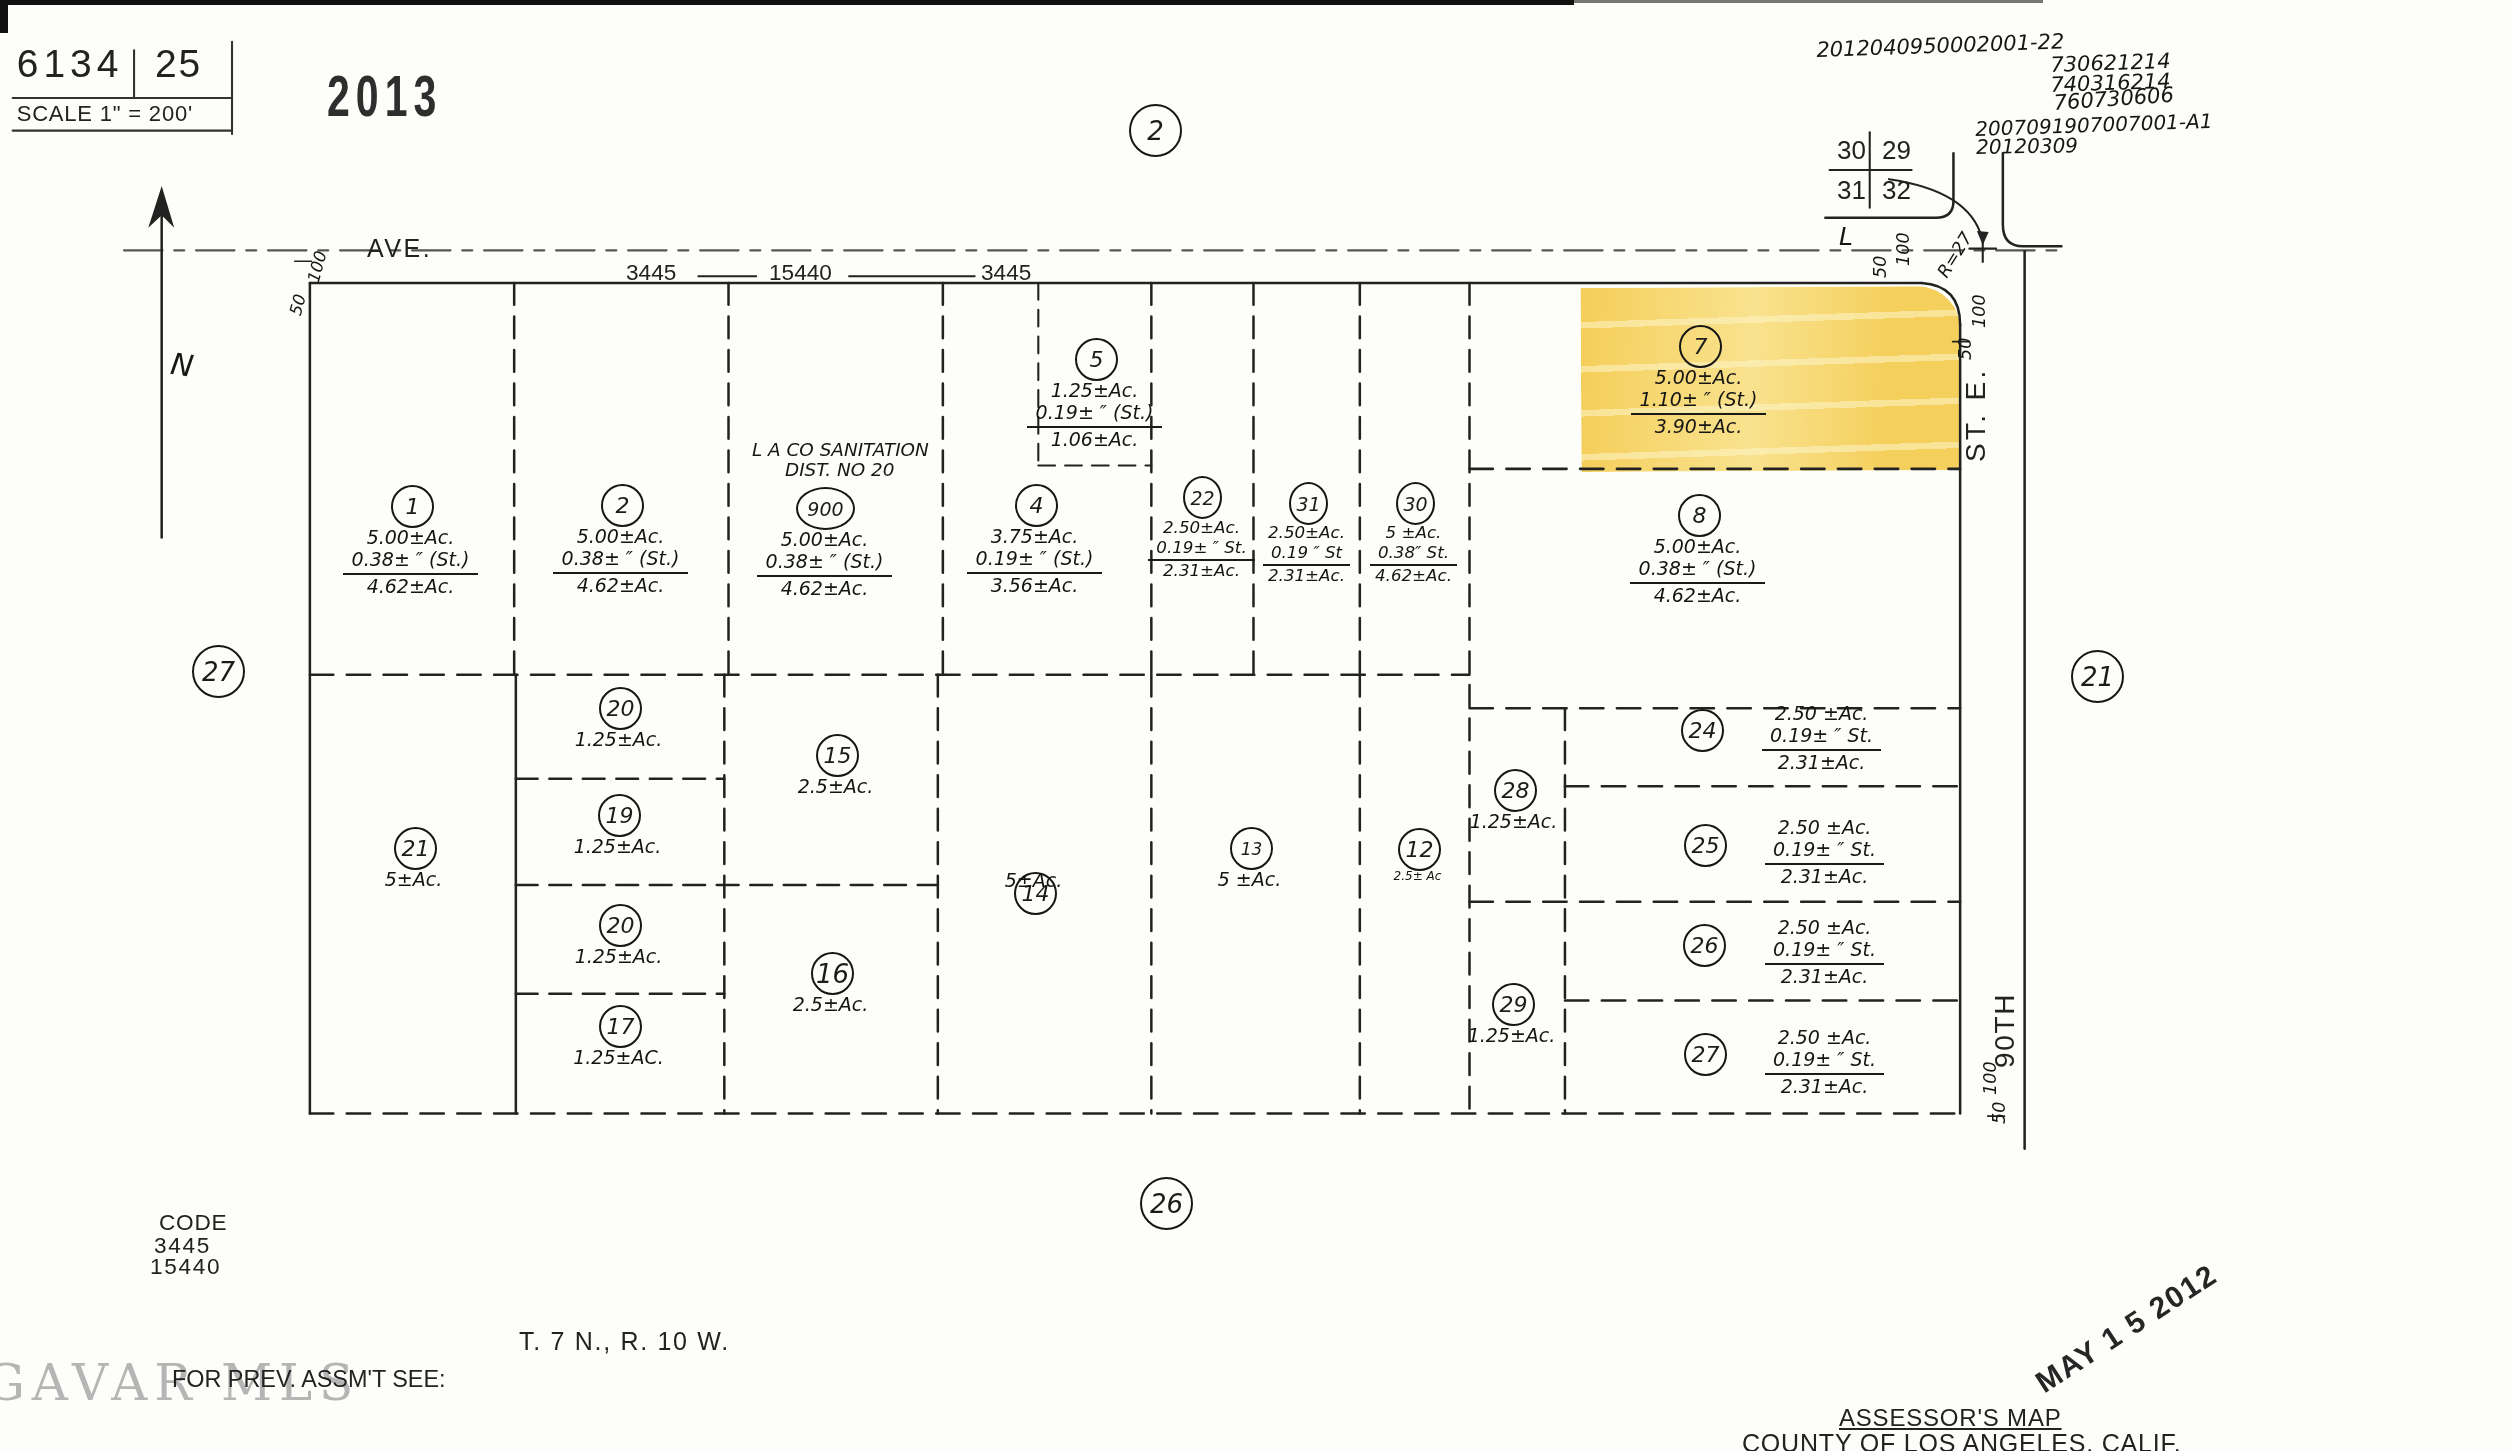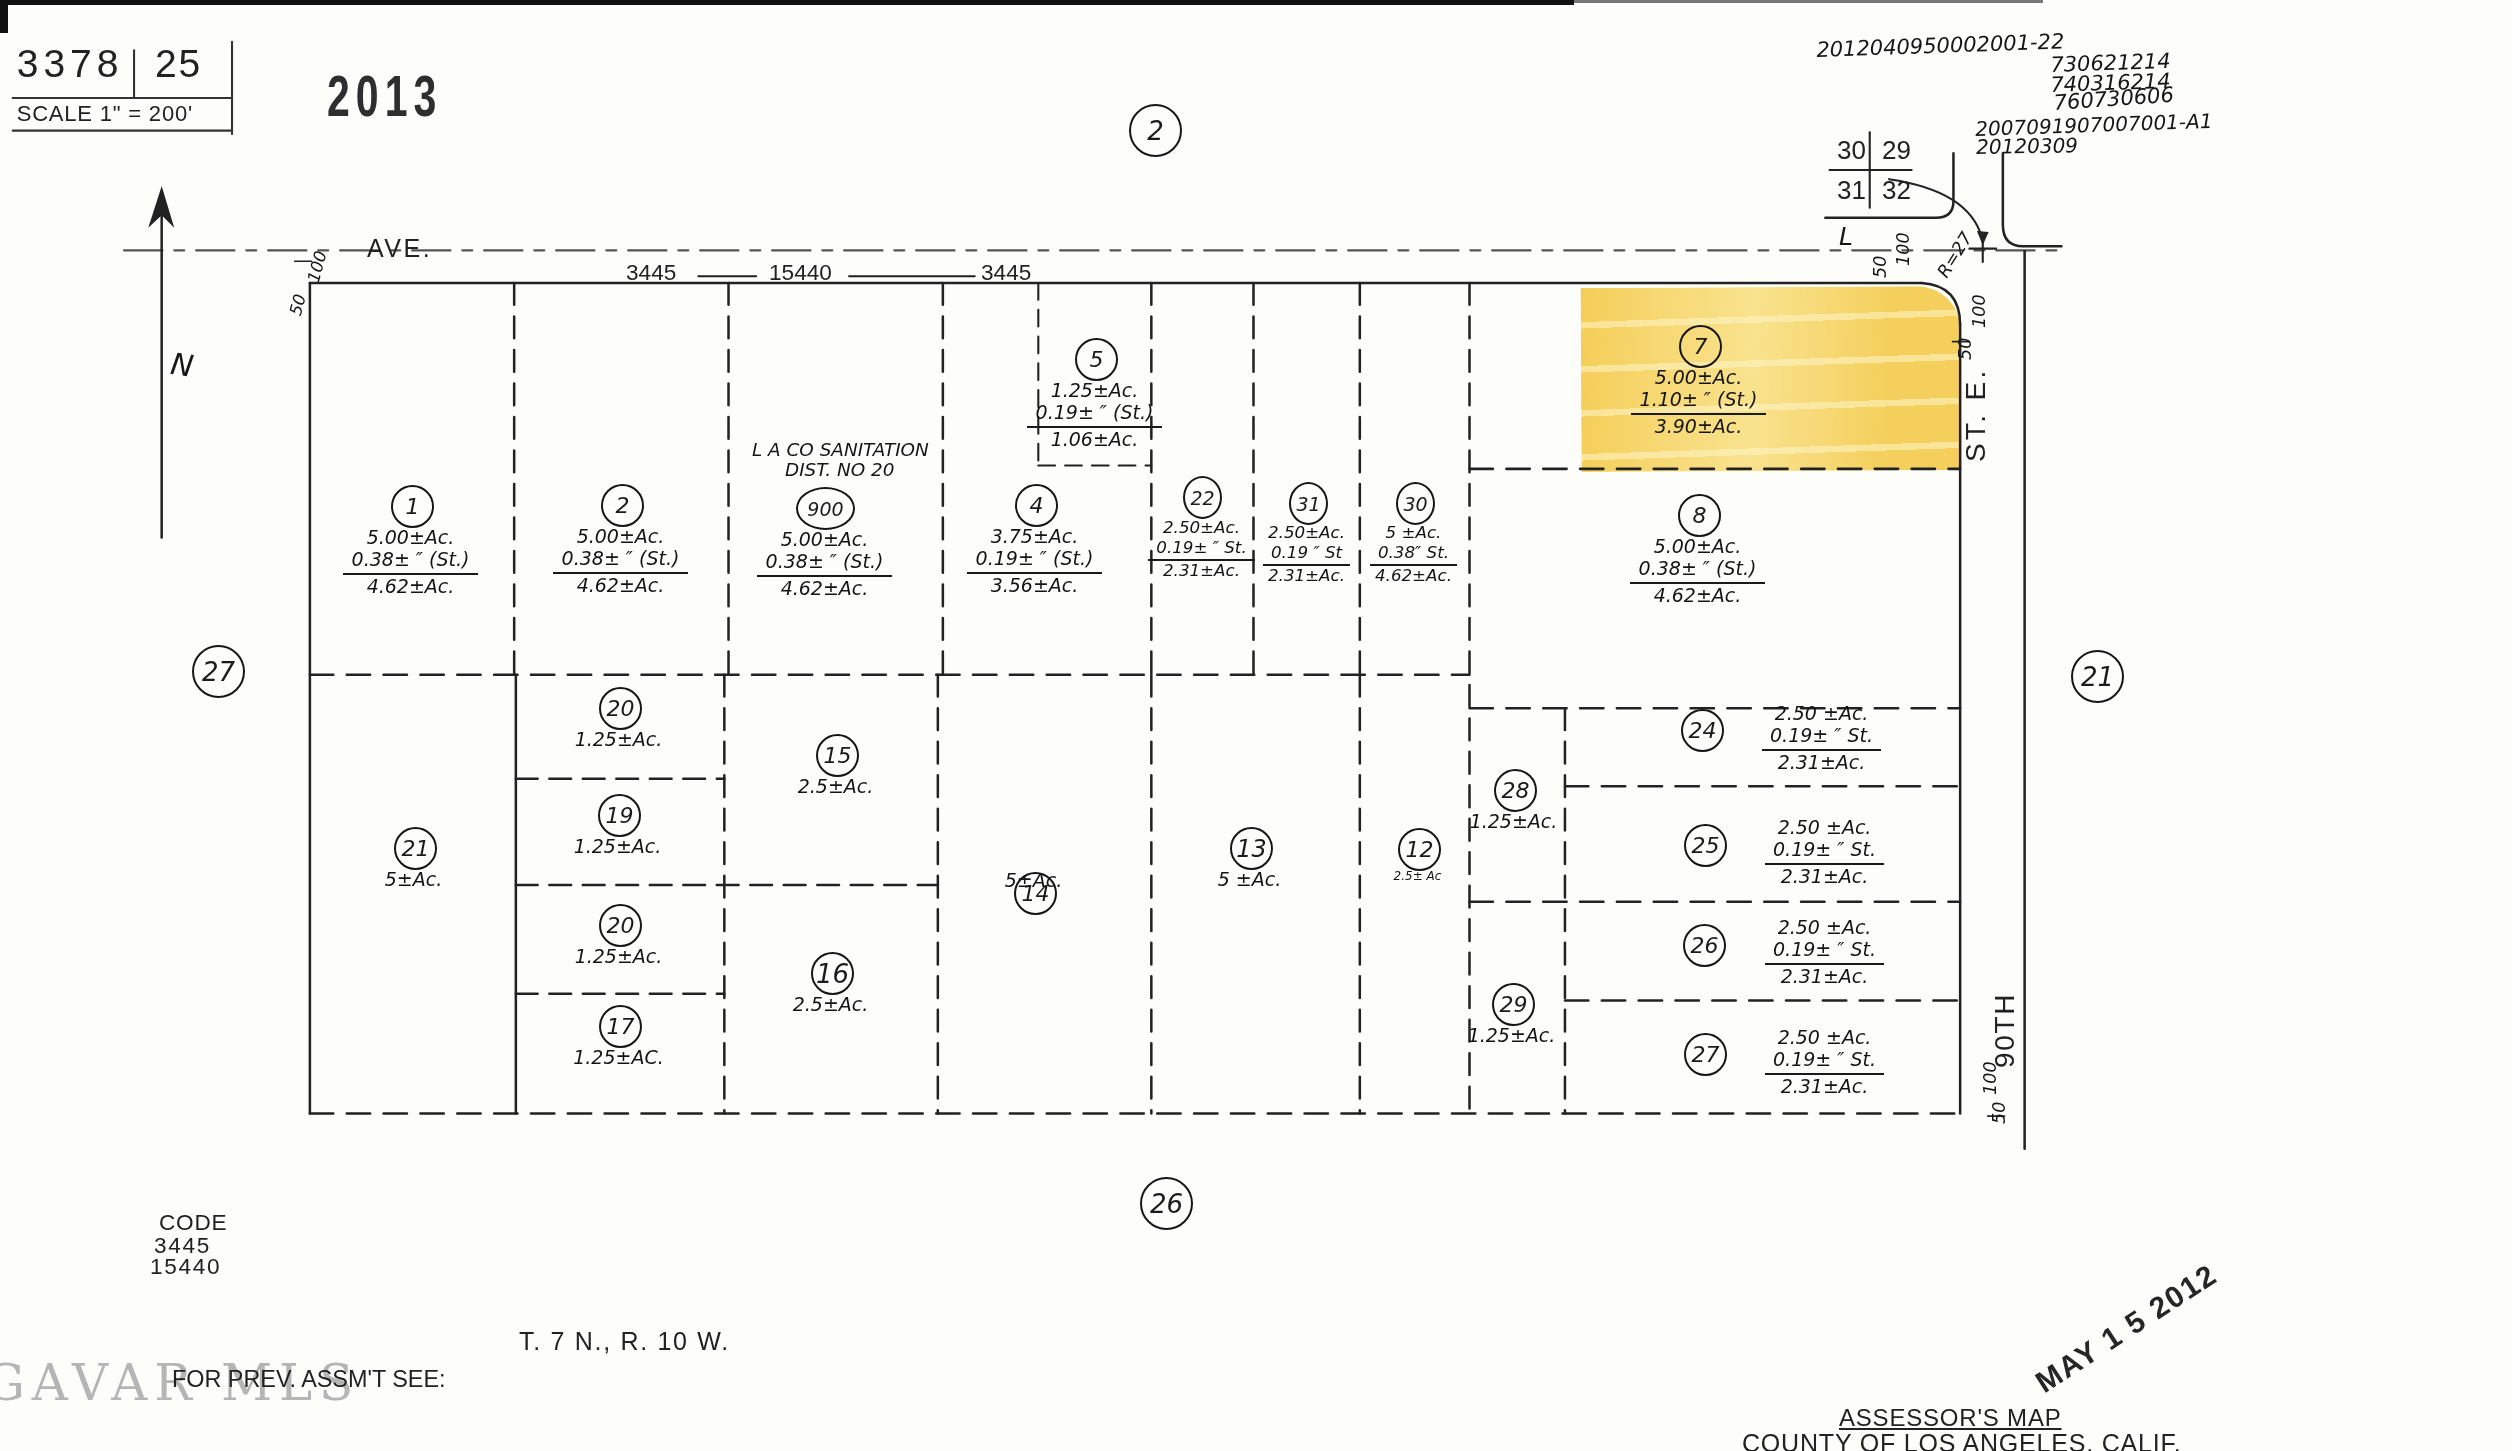--- a/index.html
+++ b/index.html
@@ -114,21 +114,21 @@
 
     <path d="M193,248 V642"></path>
     <path d="M193,222 L177,272 L193,257 L208,272 Z" fill="#222" stroke="none"></path>
 
     <path d="M2332,408 H2352" stroke-width="2"></path>
     <path d="M2374,1333 H2394" stroke-width="2"></path>
     <path d="M352,312 H372" stroke-width="2"></path>
   </svg>
 
   <div id="overlay"></div>
-<div class="label mach" style="left: 16.7px; top: 44px; font-size: 39px; letter-spacing: 5px; z-index: 6;">3378</div>
+<div class="label mach" style="left: 16.7px; top: 44px; font-size: 39px; letter-spacing: 5px; z-index: 6;">6134</div>
     <div class="label mach" style="left: 155px; top: 44px; font-size: 39px; letter-spacing: 1.7px; z-index: 6;">25</div>
     <div class="label mach" style="left: 16.7px; top: 102px; font-size: 22px; letter-spacing: 0.8px; z-index: 6;">SCALE 1" = 200'</div>
     <div class="label stamp" style="left: 327px; top: 67px; font-size: 57px; z-index: 6;">2013</div>
     <div class="label hand" style="left: 1816px; top: 39px; font-size: 21px; transform: rotate(-2deg); z-index: 6;">2012040950002001-22</div>
     <div class="label hand" style="left: 2050px; top: 54px; font-size: 21px; transform: rotate(-2deg); z-index: 6;">730621214</div>
     <div class="label hand" style="left: 2050px; top: 74px; font-size: 21px; transform: rotate(-2deg); z-index: 6;">740316214</div>
     <div class="label hand" style="left: 2053px; top: 92px; font-size: 21px; transform: rotate(-4deg); z-index: 6;">760730606</div>
     <div class="label hand" style="left: 1975px; top: 119px; font-size: 20px; transform: rotate(-2deg); z-index: 6;">2007091907007001-A1</div>
     <div class="label hand" style="left: 1976px; top: 137px; font-size: 20px; transform: rotate(-1deg); z-index: 6;">20120309</div>
     <div class="label mach" style="left: 1837px; top: 137px; font-size: 26px; z-index: 6;">30</div>
@@ -252,21 +252,21 @@
       <div>2.5±Ac.</div>
     </div>
     <div class="circle" style="left: 394px; top: 827px; width: 39px; height: 39px; font-size: 22px;">21</div>
     <div class="acr" style="font-size: 19px; left: 317px; top: 868px; width: 193px;">
       <div>5±Ac.</div>
     </div>
     <div class="circle" style="left: 1014px; top: 872px; width: 39px; height: 39px; font-size: 22px;">14</div>
     <div class="acr" style="font-size: 19px; left: 937px; top: 869px; width: 193px;">
       <div>5±Ac.</div>
     </div>
-    <div class="circle" style="left: 1230px; top: 827px; width: 39px; height: 39px; font-size: 24px;">13</div>
+    <div class="circle" style="left: 1230px; top: 827px; width: 39px; height: 39px; font-size: 17px;">13</div>
     <div class="acr" style="font-size: 19px; left: 1153px; top: 868px; width: 193px;">
       <div>5 ±Ac.</div>
     </div>
     <div class="circle" style="left: 1398px; top: 828px; width: 39px; height: 39px; font-size: 22px;">12</div>
     <div class="acr" style="font-size: 12px; left: 1321px; top: 869px; width: 193px;">
       <div>2.5± Ac</div>
     </div>
     <div class="circle" style="left: 1494px; top: 769px; width: 39px; height: 39px; font-size: 22px;">28</div>
     <div class="acr" style="font-size: 19px; left: 1417px; top: 810px; width: 193px;">
       <div>1.25±Ac.</div>

